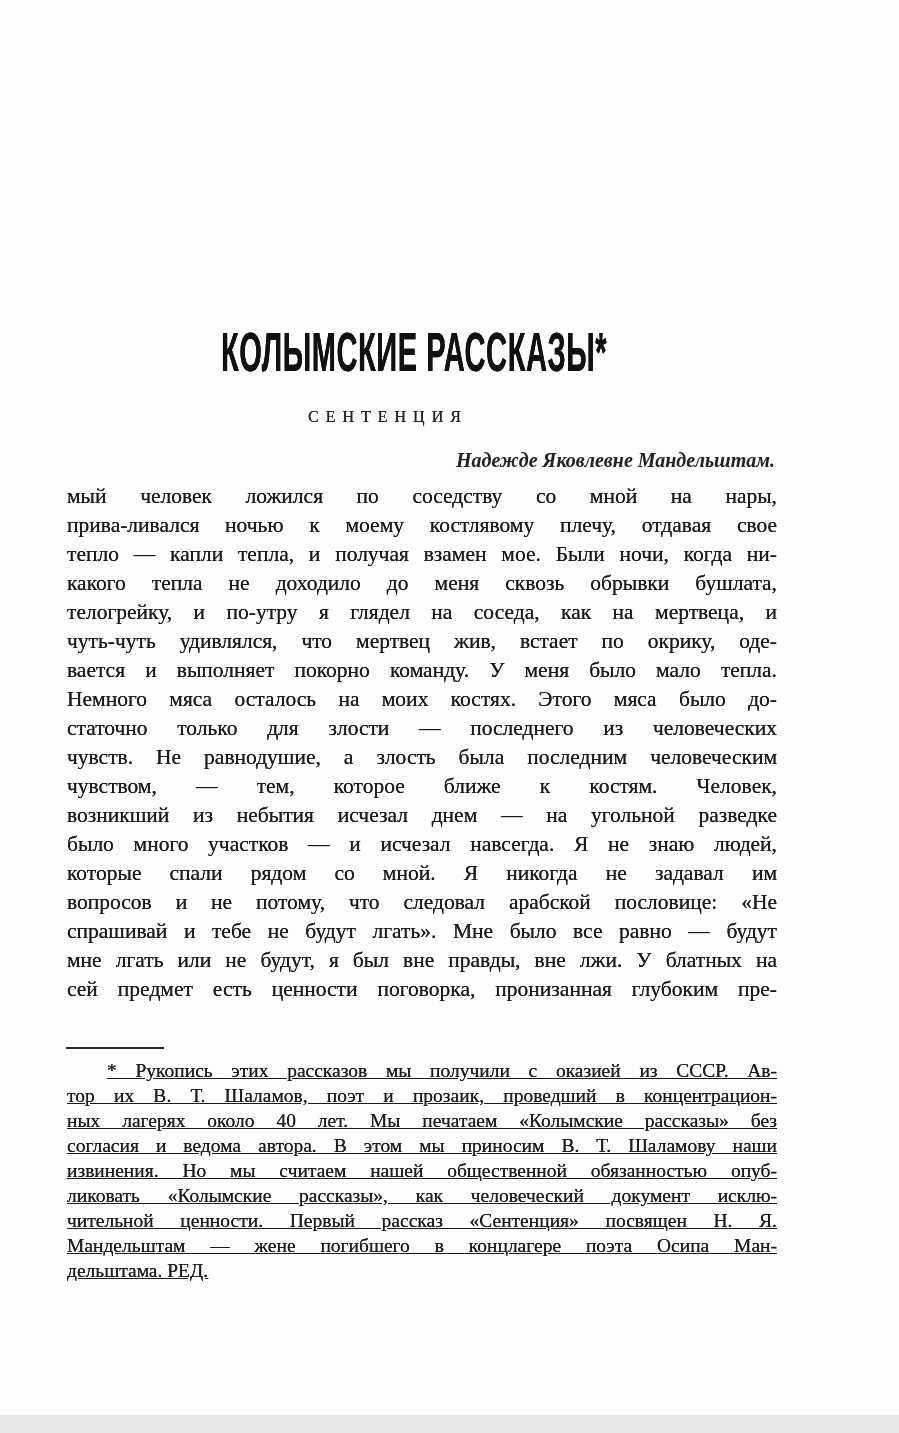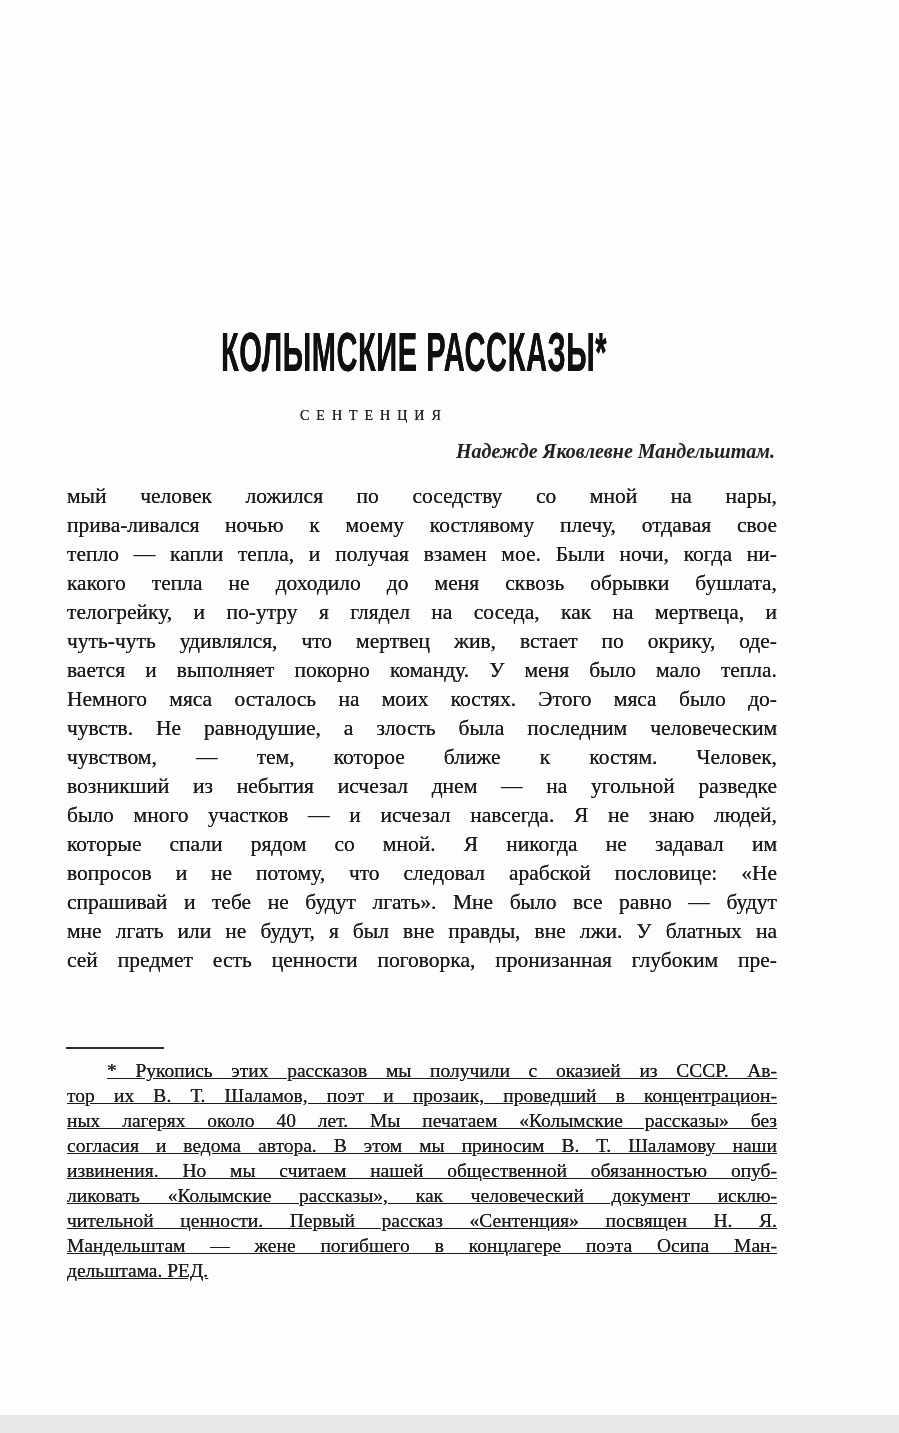--- a/index.html
+++ b/index.html
@@ -28,32 +28,32 @@
     line-height: 1;
     letter-spacing: 1px;
     color: #101010;
     white-space: nowrap;
     transform: scaleX(0.52) scaleY(1.0);
     transform-origin: 0 0;
     text-shadow: 0 0 0.6px #000;
   }
   .story-heading {
     position: absolute;
-    left: 300px;
+    left: 308px;
     top: 408px;
-    font-size: 14px;
+    font-size: 16px;
     letter-spacing: 7px;
     color: #232323;
     white-space: nowrap;
     text-shadow: 0 0 0.3px #222;
   }
   .dedication {
     position: absolute;
     right: 124px;
-    top: 440px;
+    top: 449px;
     font-size: 20px;
     font-style: italic;
     font-weight: 700;
     color: #222;
     white-space: nowrap;
   }
   .body-text {
     position: absolute;
     left: 67px;
     top: 482px;
@@ -115,20 +115,21 @@
 
   <div class="body-text">
     <div class="bline">мый человек ложился по соседству со мной на нары,</div>
     <div class="bline">прива-ливался ночью к моему костлявому плечу, отдавая свое</div>
     <div class="bline">тепло — капли тепла, и получая взамен мое. Были ночи, когда ни-</div>
     <div class="bline">какого тепла не доходило до меня сквозь обрывки бушлата,</div>
     <div class="bline">телогрейку, и по-утру я глядел на соседа, как на мертвеца, и</div>
     <div class="bline">чуть-чуть удивлялся, что мертвец жив, встает по окрику, оде-</div>
     <div class="bline">вается и выполняет покорно команду. У меня было мало тепла.</div>
     <div class="bline">Немного мяса осталось на моих костях. Этого мяса было до-</div>
+    <div class="bline">статочно только для злости — последнего из человеческих</div>
     <div class="bline">чувств. Не равнодушие, а злость была последним человеческим</div>
     <div class="bline">чувством, — тем, которое ближе к костям. Человек,</div>
     <div class="bline">возникший из небытия исчезал днем — на угольной разведке</div>
     <div class="bline">было много участков — и исчезал навсегда. Я не знаю людей,</div>
     <div class="bline">которые спали рядом со мной. Я никогда не задавал им</div>
     <div class="bline">вопросов и не потому, что следовал арабской пословице: «Не</div>
     <div class="bline">спрашивай и тебе не будут лгать». Мне было все равно — будут</div>
     <div class="bline">мне лгать или не будут, я был вне правды, вне лжи. У блатных на</div>
     <div class="bline">сей предмет есть ценности поговорка, пронизанная глубоким пре-</div>
   </div>

